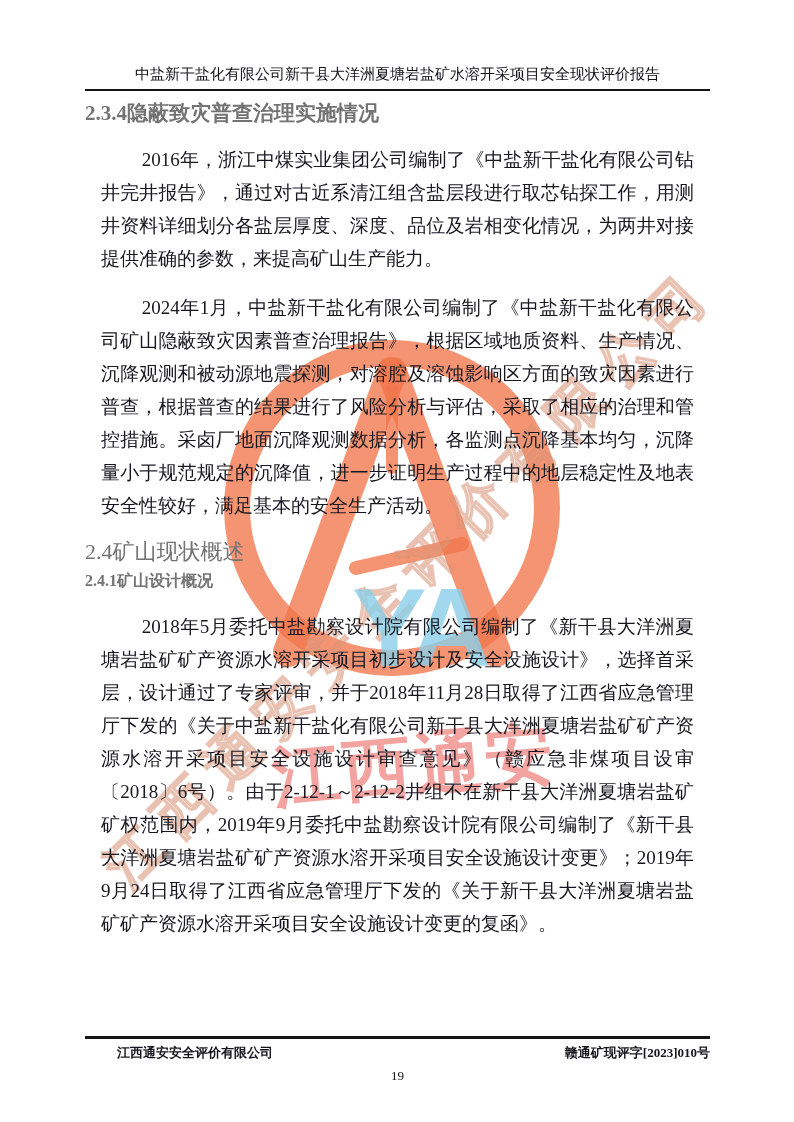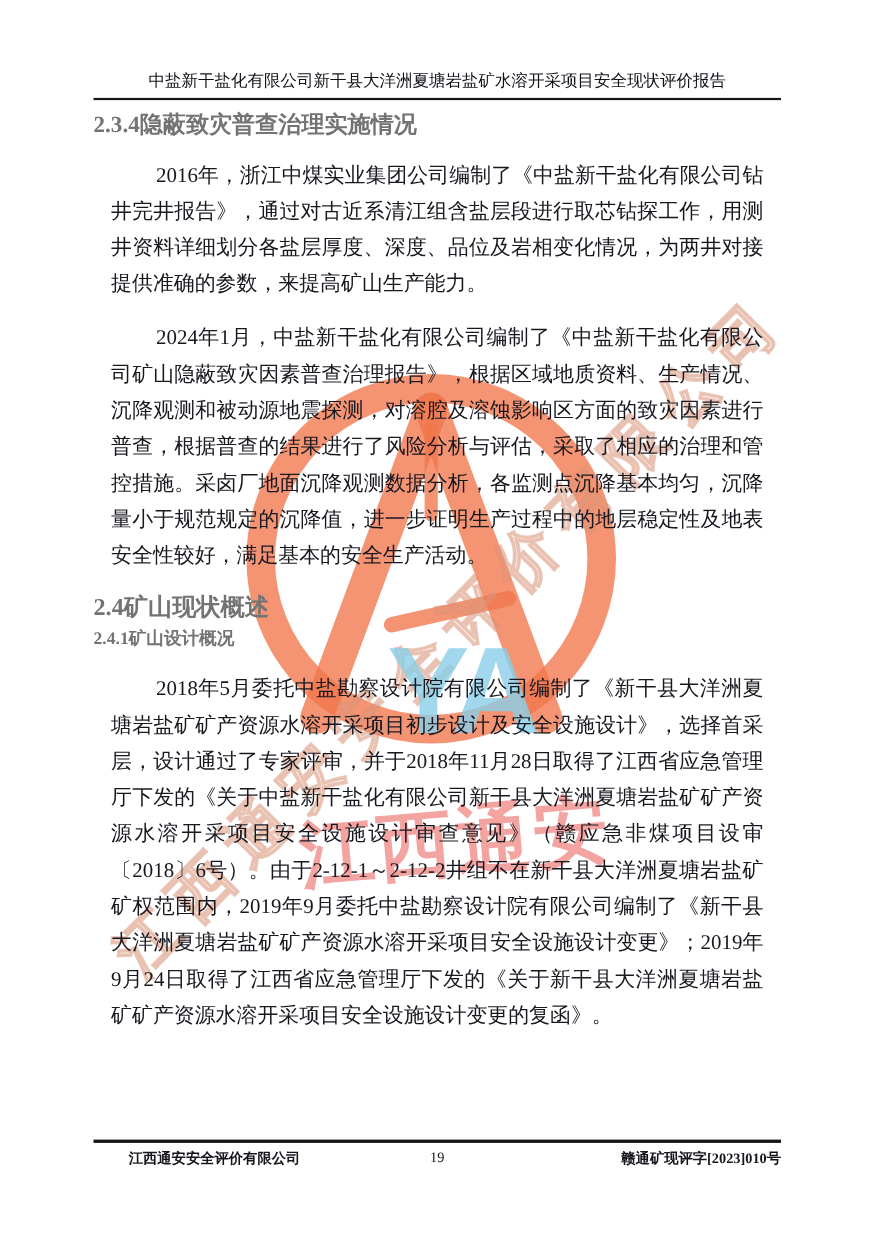--- a/index.html
+++ b/index.html
@@ -39,36 +39,36 @@
   .content{
     position:absolute;left:85px;top:64px;width:625px;z-index:2;
   }
   .header-title{
     text-align:center;font-size:15px;line-height:21px;
     padding-bottom:4px;border-bottom:2px solid #151515;
     color:#101018;
   }
   h2,h3{color:#737373;}
   .h234{font-size:21px;line-height:27px;font-weight:bold;margin:9px 0 10px 0;}
-  .h24 {font-size:22px;line-height:28px;font-weight:bold;margin:5px 0 2px 0;}
+  .h24 {font-size:22px;line-height:28px;font-weight:normal;margin:5px 0 2px 0;}
   .h241{font-size:16px;line-height:26px;font-weight:bold;margin:2px 0 6px 0;}
   p.body{
     font-size:19px;line-height:33px;margin:16px;
     text-align:justify;text-justify:inter-ideograph;
     text-indent:2.15em;
   }
   
   .footer{
     position:absolute;left:85px;top:1036px;width:625px;z-index:2;
     border-top:3px solid #151515;padding-top:5px;
     font-size:13px;font-weight:bold;color:#15151d;
   }
   .footer-left{float:left;margin-left:32px;}
   .footer-right{float:right;}
-  .footer-page{position:absolute;left:0;right:0;text-align:center;font-weight:normal;}
+  .footer-page{position:absolute;left:0;right:0;text-align:center;font-weight:normal;margin-top:24px;}
 </style>
 </head>
 <body>
 
 <div class="page">
 
   <div class="wm">
     <svg class="wm-seal" width="794" height="1122" viewBox="0 0 794 1122">
       <g fill="none" stroke="rgba(241,118,76,0.78)" stroke-linecap="round">
         <circle cx="392" cy="508" r="155" stroke-width="26"></circle>

